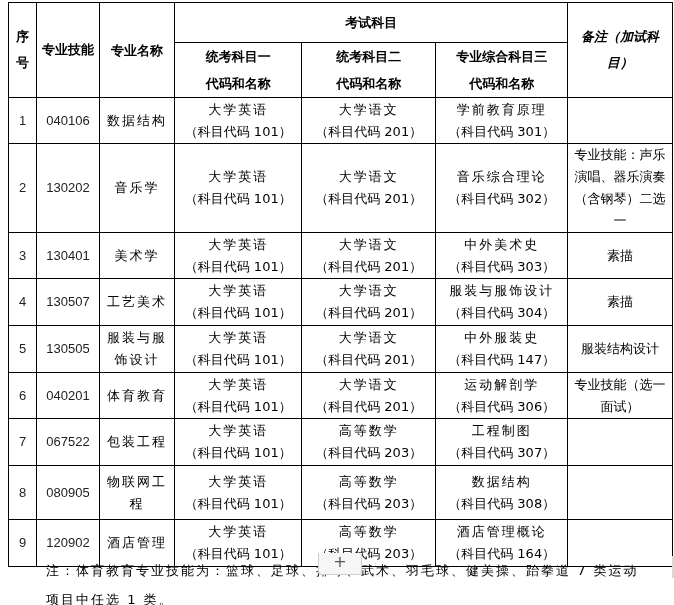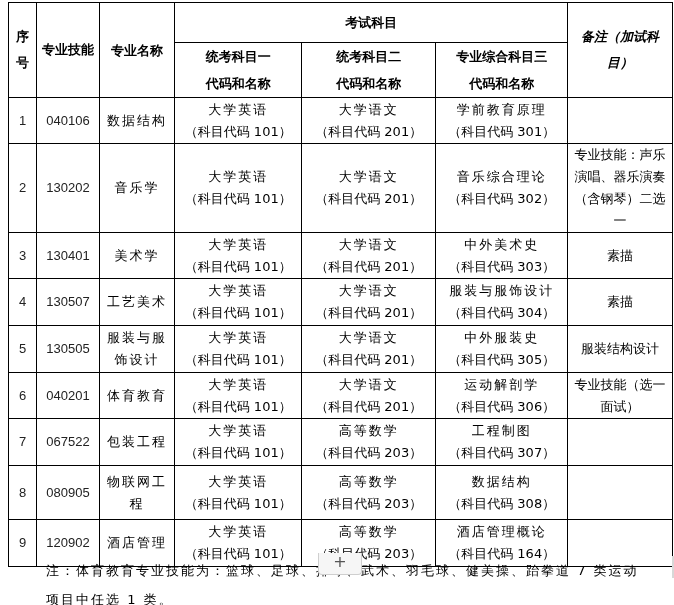--- a/index.html
+++ b/index.html
@@ -207,21 +207,21 @@
           <td>
             <div class="spaced">大学英语</div>
             <div>（科目代码 101）</div>
           </td>
           <td>
             <div class="spaced">大学语文</div>
             <div>（科目代码 201）</div>
           </td>
           <td>
             <div class="spaced">中外服装史</div>
-            <div>（科目代码 305）</div>
+            <div>（科目代码 147）</div>
           </td>
           <td>服装结构设计</td>
         </tr>
         <tr style="height: 46px;">
           <td class="no">6</td>
           <td class="code">040201</td>
           <td class="spaced">体育教育</td>
           <td>
             <div class="spaced">大学英语</div>
             <div>（科目代码 101）</div>

